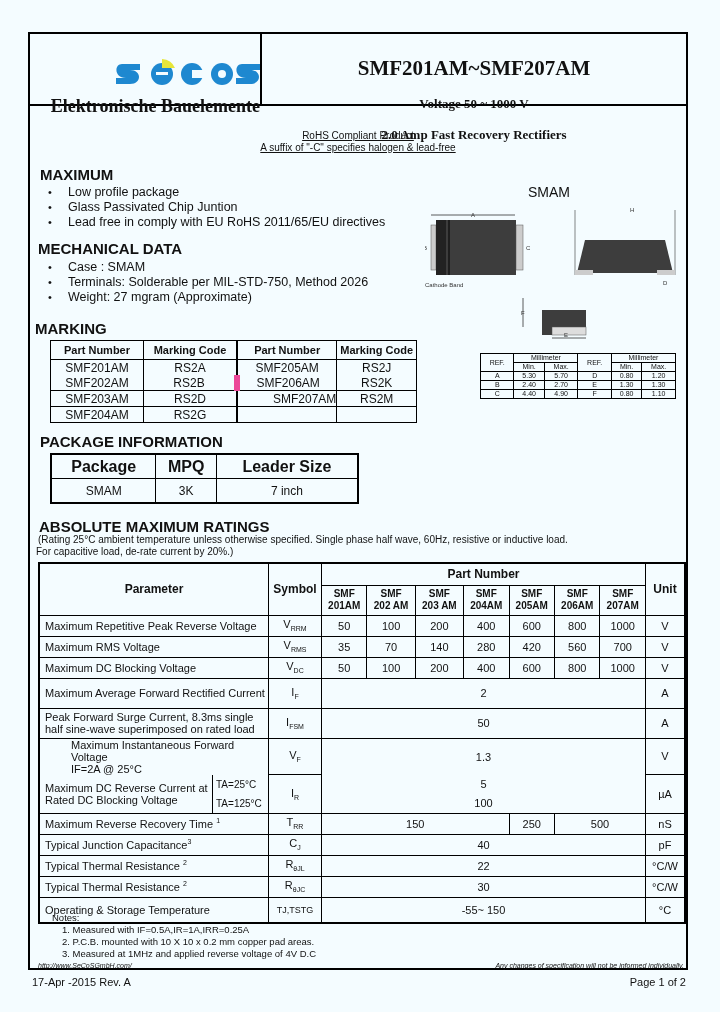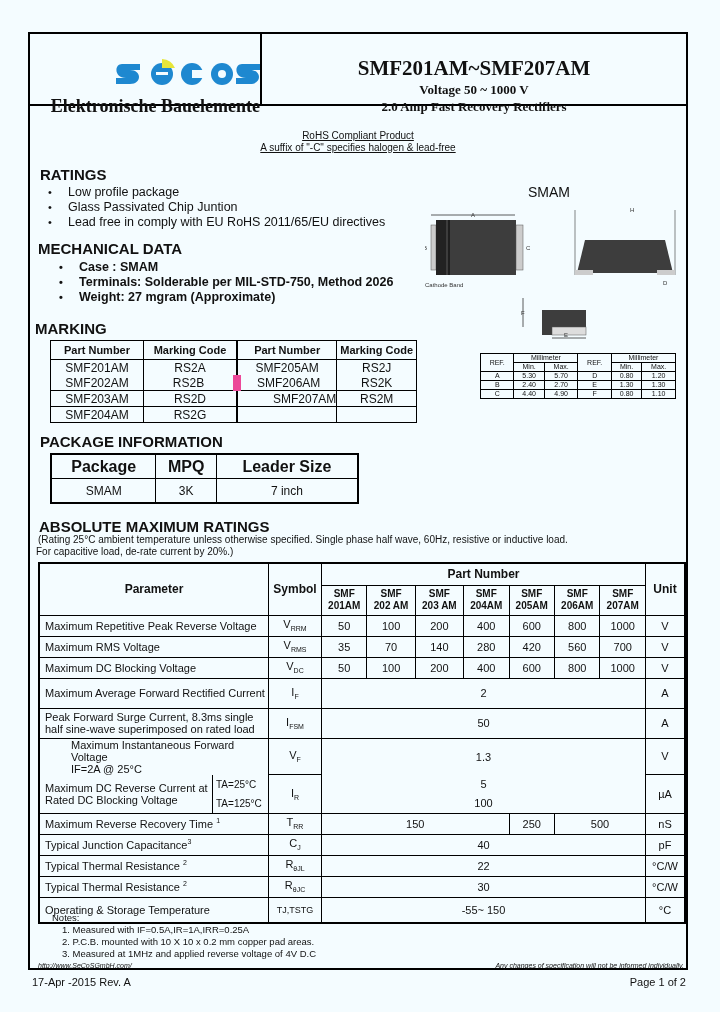--- a/index.html
+++ b/index.html
@@ -3,21 +3,21 @@
 <meta charset="utf-8">
 <style>
   html, body { margin:0; padding:0; }
   body { width:720px; height:1012px; background:#f4fcff; font-family:"Liberation Sans", sans-serif; color:#111; position:relative; overflow:hidden; }
   .frame { position:absolute; left:28px; top:32px; width:660px; height:938px; border:2px solid #000; box-sizing:border-box; }
   .header { position:absolute; left:0; top:0; width:656px; height:70px; border-bottom:2px solid #000; }
   .header .logo-cell { position:absolute; left:0; top:0; width:230px; height:70px; border-right:2px solid #000; }
   .logo-sub { position:absolute; left:0; width:230px; top:62px; text-align:right; font-family:"Liberation Serif", serif; font-weight:bold; font-size:18px; }
   .title-cell { position:absolute; left:232px; top:0; width:424px; height:62px; text-align:center; font-family:"Liberation Serif", serif; font-weight:bold; }
   .title-cell .t1 { font-size:21px; margin-top:22px; }
-  .title-cell .t2, .title-cell .t3 { font-size:13px; margin-top:1px; }
+  .title-cell .t2, .title-cell .t3 { font-size:13px; margin-top:15px; }
   .rohs { position:absolute; top:98px; left:0; width:656px; text-align:center; font-size:10px; line-height:12px; }
   .rohs span { text-decoration:underline; display:block; }
   h2 { position:absolute; margin:0; font-size:15px; font-weight:bold; }
   ul.bul { position:absolute; margin:0; padding:0; list-style:none; font-size:12.5px; line-height:15px; }
   ul.bul li::before { content:"•"; display:inline-block; width:20px; font-size:11px; }
   table { border-collapse:collapse; position:absolute; }
   .mark td, .mark th { border:1px solid #000; font-size:12px; text-align:center; padding:0; height:15px; }
   .mark th { font-weight:bold; font-size:11px; height:18px; }
   .mark td.noline { border-top:none; border-bottom:none; }
   .pkg td, .pkg th { border:1px solid #000; font-size:12px; text-align:center; height:21px; }
@@ -68,29 +68,29 @@
       <div class="t2">Voltage 50 ~ 1000 V</div>
       <div class="t3">2.0 Amp Fast Recovery Rectifiers</div>
     </div>
   </div>
   <div class="rohs" style="top:96px;">
     <span>RoHS Compliant Product</span>
     <span>A suffix of "-C" specifies halogen &amp; lead-free</span>
   </div>
 </div>
 
-<h2 style="left:40px;top:166px;">RATINGS</h2>
+<h2 style="left:40px;top:166px;">MAXIMUM</h2>
 <ul class="bul" style="left:48px;top:185px;">
   <li>Low profile package</li>
   <li>Glass Passivated Chip Juntion</li>
   <li>Lead free in comply with EU RoHS 2011/65/EU directives</li>
 </ul>
 
 <h2 style="left:38px;top:240px;">MECHANICAL DATA</h2>
-<ul class="bul" style="left:59px;top:260px;font-weight:bold;">
+<ul class="bul" style="left:48px;top:260px;">
   <li>Case : SMAM</li>
   <li>Terminals: Solderable per MIL-STD-750, Method 2026</li>
   <li>Weight: 27 mgram (Approximate)</li>
 </ul>
 
 <div class="smam-label">SMAM</div>
 <svg style="position:absolute;left:425px;top:205px;" width="265" height="135" viewBox="0 0 265 135">
 
   <line x1="6" y1="10" x2="90" y2="10" stroke="#333" stroke-width="0.8"></line>
   <text x="48" y="12" font-size="6" fill="#333" text-anchor="middle">A</text>
@@ -172,21 +172,21 @@
   </tr>
   <tr>
     <td class="noline" style="border-top:1px solid #000;">SMF201AM</td>
     <td class="noline" style="border-top:1px solid #000;">RS2A</td>
     <td class="noline" style="border-top:1px solid #000;border-left:2px solid #000;">SMF205AM</td>
     <td class="noline" style="border-top:1px solid #000;">RS2J</td>
   </tr>
   <tr>
     <td class="noline">SMF202AM</td>
     <td class="noline">RS2B</td>
-    <td class="noline" style="border-left:8px solid #ec4899;">SMF206AM</td>
+    <td class="noline" style="border-left:6px solid #ec4899;">SMF206AM</td>
     <td class="noline">RS2K</td>
   </tr>
   <tr>
     <td style="border-top:1px solid #000;">SMF203AM</td>
     <td style="border-top:1px solid #000;">RS2D</td>
     <td style="border-top:1px solid #000;border-left:2px solid #000;padding-left:35px;">SMF207AM</td>
     <td style="border-top:1px solid #000;">RS2M</td>
   </tr>
   <tr>
     <td>SMF204AM</td>

